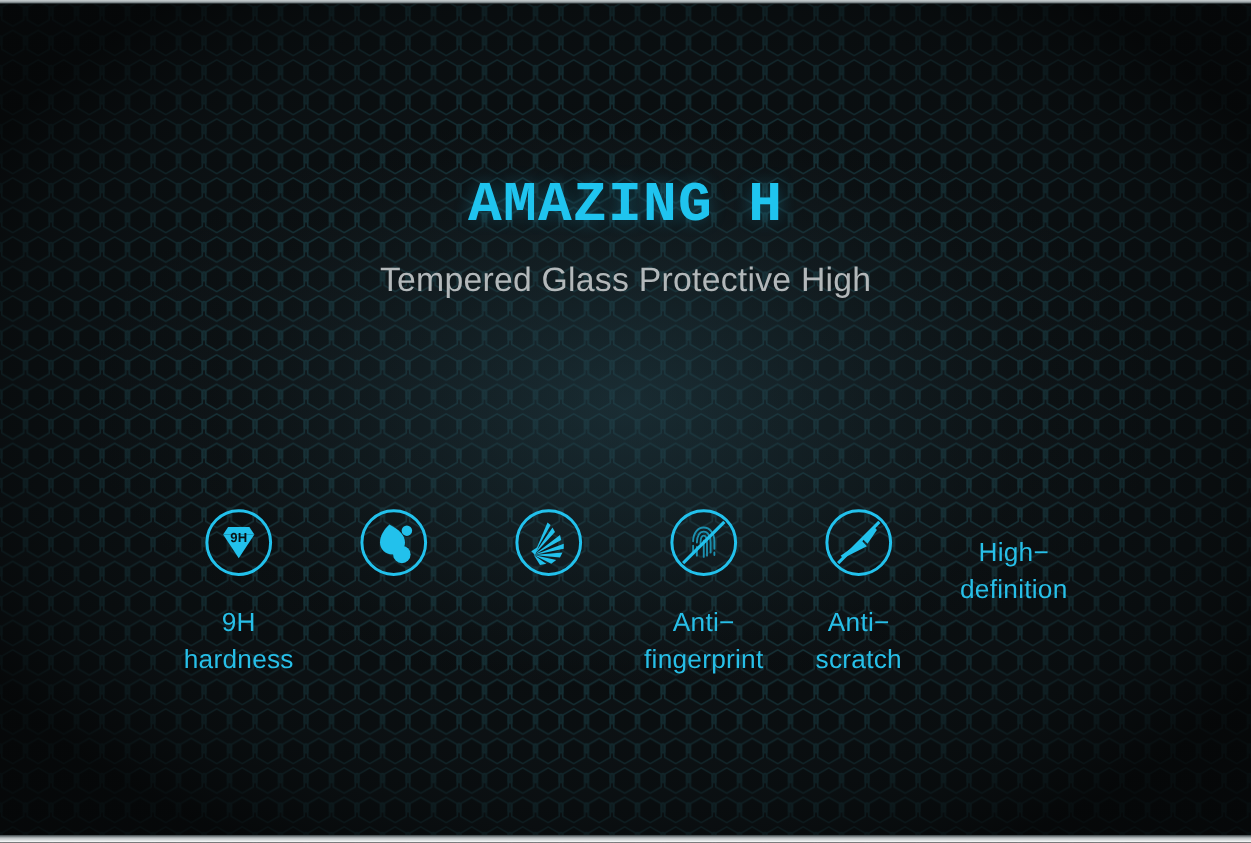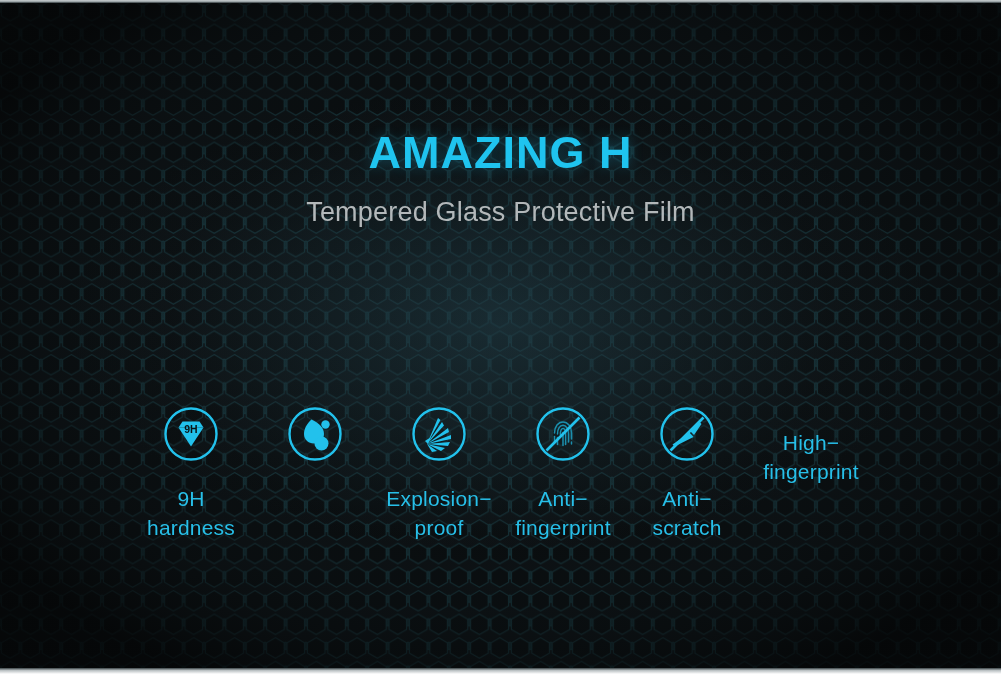--- a/index.html
+++ b/index.html
@@ -60,22 +60,23 @@
     top: 126px;
     width: 1001px;
     text-align: center;
   }
   .title {
     font-size: 45px;
     font-weight: bold;
     letter-spacing: 1px;
     color: #1fc4ef;
     line-height: 54px;
-    margin: 0;
+    margin: 12px;
     text-shadow: 0 0 14px rgba(31,196,239,0.30);
+    font-family: Liberation Mono, monospace;
   }
   .subtitle {
     margin: 16px 0 0 0;
     font-size: 27px;
     font-weight: 300;
     color: #b3b8ba;
     line-height: 33px;
     letter-spacing: 0.2px;
   }
   .subtitle .line { display: block; }
@@ -137,21 +138,21 @@
     </svg>
   </div>
 
   <div class="vignette"></div>
   <div class="edge-top"></div>
   <div class="edge-bottom"></div>
 
   <div class="headings">
     <div class="title">AMAZING H</div>
     <div class="subtitle">
-      <span class="line">Tempered Glass Protective Film</span>
+      <span class="line">Tempered Glass Protective High</span>
     </div>
   </div>
 
   <div class="features">
 
     <div class="feature">
       <span class="icon">
         <svg viewBox="0 0 56 56" xmlns="http://www.w3.org/2000/svg">
           <circle cx="28" cy="28" r="25.5" fill="none" stroke="#22c1ec" stroke-width="2.4"></circle>
           <path d="M15.5 21.5 L40.5 21.5 L28 40.5 Z" fill="#22c1ec"></path>
@@ -184,22 +185,20 @@
             <path d="M16 38 L31 16 L33 19.5 Z"></path>
             <path d="M16 38 L37 22 L38 26 Z"></path>
             <path d="M16 38 L40 29 L40 33 Z"></path>
             <path d="M16 38 L39 36 L37 40 Z"></path>
             <path d="M16 38 L34 42 L30 45 Z"></path>
             <path d="M16 38 L26 45 L21 46 Z"></path>
             <path d="M14 35 L20 31 L17 38 Z"></path>
           </g>
         </svg>
       </span>
-      <div class="label">Explosion−
-proof</div>
     </div>
 
     <div class="feature">
       <span class="icon">
         <svg viewBox="0 0 56 56" xmlns="http://www.w3.org/2000/svg">
           <circle cx="28" cy="28" r="25.5" fill="none" stroke="#22c1ec" stroke-width="2.4"></circle>
           <g fill="none" stroke="#1b8fae" stroke-width="1.5" stroke-linecap="round">
             <path d="M19.5 27 C19.5 20.5 23.3 16 28 16 C32.7 16 36.5 20.5 36.5 27 L36.5 33"></path>
             <path d="M22.5 28 C22.5 22.5 25 19.3 28 19.3 C31 19.3 33.5 22.5 33.5 28 L33.5 36"></path>
             <path d="M25.4 28.5 C25.4 24.6 26.5 22.5 28 22.5 C29.5 22.5 30.6 24.6 30.6 28.5 L30.6 38.5"></path>
@@ -223,17 +222,17 @@
           <path d="M31.5 25.5 L40.5 15.5 L42.5 18 L35 29 Z" fill="#22c1ec"></path>
           <line x1="11.5" y1="44.5" x2="44.5" y2="11.5" stroke="#22c1ec" stroke-width="2.6"></line>
         </svg>
       </span>
       <div class="label">Anti−
 scratch</div>
     </div>
 
     <div class="feature">
       <div class="label">High−
-fingerprint</div>
+definition</div>
     </div>
 
   </div>
 </div>
 
 </body></html>

